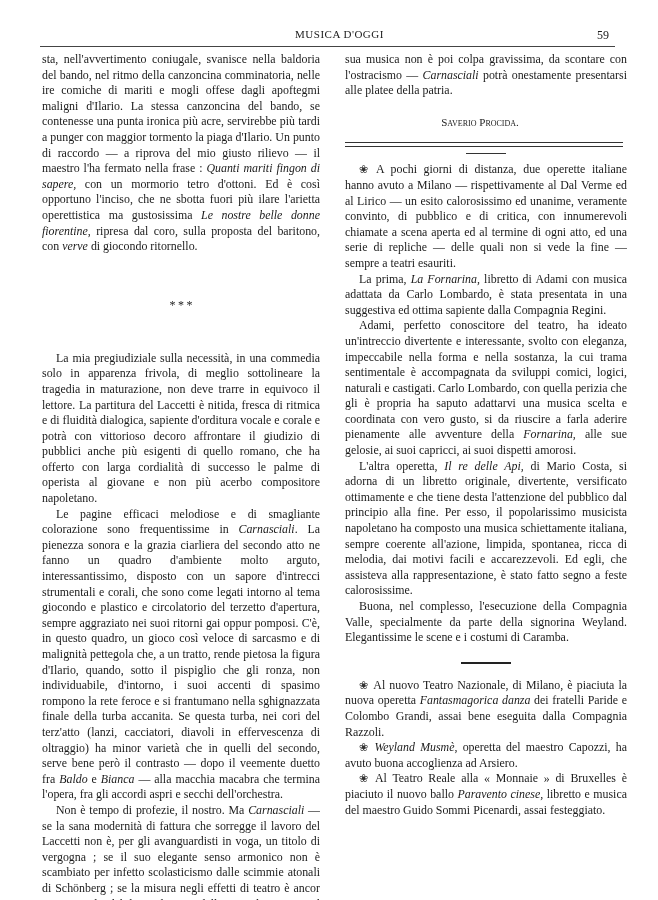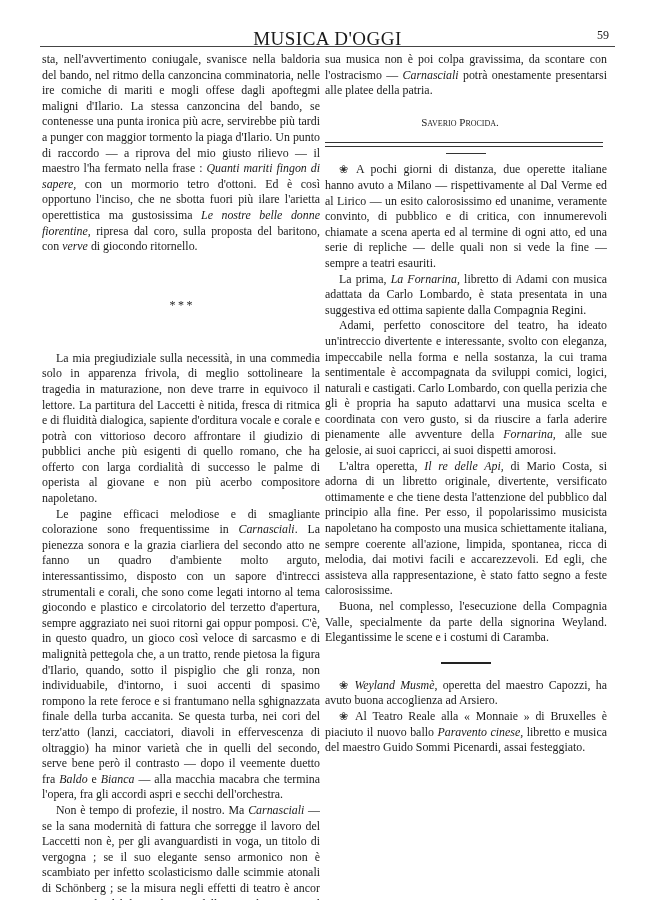--- a/index.html
+++ b/index.html
@@ -5,36 +5,36 @@
   html, body { margin: 0; padding: 0; }
   body {
     width: 658px; height: 900px; background: #ffffff; position: relative;
     font-family: "Liberation Serif", "DejaVu Serif", serif; color: #1a1a1a;
     overflow: hidden;
   }
   .header {
     position: absolute; left: 40px; top: 28px; width: 575px; height: 20px;
   }
   .header .title {
-    position: absolute; left: 0; width: 100%; text-align: center; top: 0;
-    font-size: 19px; letter-spacing: 0.5px;
+    position: absolute; left: 12px; width: 100%; text-align: center; top: 0;
+    font-size: 11px; letter-spacing: 0.5px;
   }
   .header .pageno {
     position: absolute; right: 6px; top: 0; font-size: 12px;
   }
   .header .rule {
     position: absolute; left: 0; top: 18px; width: 100%; height: 0;
     border-top: 1px solid #444;
   }
   .col {
     position: absolute; top: 52px; width: 278px;
     font-size: 11.9px; line-height: 15.6px; text-align: justify;
   }
   .col.left { left: 42px; }
-  .col.right { left: 325px; width: 282px; }
+  .col.right { left: 345px; width: 282px; }
   p { margin: 0; }
   p.indent { text-indent: 14px; }
   .asterism {
     text-align: center; font-size: 12px; line-height: 12px; margin: 44px 0 40px 0;
   }
   .signature {
     text-align: center; font-variant: small-caps; font-size: 11px; margin-top: 16px; padding-right: 12px;
   }
   .double-rule {
     margin: 12px 4px 0 0; height: 3px; border-top: 1px solid #333; border-bottom: 1px solid #333;
@@ -80,15 +80,16 @@
   <div class="short-rule"></div>
 
   <p class="indent"><span class="bullet">❀</span><span>A pochi giorni di distanza, due operette italiane hanno avuto a Milano — rispettivamente al Dal Verme ed al Lirico — un esito calorosissimo ed unanime, veramente convinto, di pubblico e di critica, con innumerevoli chiamate a scena aperta ed al termine di ogni atto, ed una serie di repliche — delle quali non si vede la fine — sempre a teatri esauriti.</span></p>
   <p class="indent"><span>La prima, </span><i>La Fornarina,</i><span> libretto di Adami con musica adattata da Carlo Lombardo, è stata presentata in una suggestiva ed ottima sapiente dalla Compagnia Regini.</span></p>
   <p class="indent"><span>Adami, perfetto conoscitore del teatro, ha ideato un'intreccio divertente e interessante, svolto con eleganza, impeccabile nella forma e nella sostanza, la cui trama sentimentale è accompagnata da sviluppi comici, logici, naturali e castigati. Carlo Lombardo, con quella perizia che gli è propria ha saputo adattarvi una musica scelta e coordinata con vero gusto, si da riuscire a farla aderire pienamente alle avventure della </span><i>Fornarina,</i><span> alle sue gelosie, ai suoi capricci, ai suoi dispetti amorosi.</span></p>
   <p class="indent"><span>L'altra operetta, </span><i>Il re delle Api,</i><span> di Mario Costa, si adorna di un libretto originale, divertente, versificato ottimamente e che tiene desta l'attenzione del pubblico dal principio alla fine. Per esso, il popolarissimo musicista napoletano ha composto una musica schiettamente italiana, sempre coerente all'azione, limpida, spontanea, ricca di melodia, dai motivi facili e accarezzevoli. Ed egli, che assisteva alla rappresentazione, è stato fatto segno a feste calorosissime.</span></p>
   <p class="indent">Buona, nel complesso, l'esecuzione della Compagnia Valle, specialmente da parte della signorina Weyland. Elegantissime le scene e i costumi di Caramba.</p>
 
   <div class="short-rule big"></div>
 
+  <p class="indent"><span class="bullet">❀</span><span>Al nuovo Teatro Nazionale, di Milano, è piaciuta la nuova operetta </span><i>Fantasmagorica danza</i><span> dei fratelli Paride e Colombo Grandi, assai bene eseguita dalla Compagnia Razzoli.</span></p>
   <p class="indent"><span class="bullet">❀</span><i>Weyland Musmè</i><span>, operetta del maestro Capozzi, ha avuto buona accoglienza ad Arsiero.</span></p>
   <p class="indent"><span class="bullet">❀</span><span>Al Teatro Reale alla « Monnaie » di Bruxelles è piaciuto il nuovo ballo </span><i>Paravento cinese</i><span>, libretto e musica del maestro Guido Sommi Picenardi, assai festeggiato.</span></p>
 </div>
 
 </body></html>

